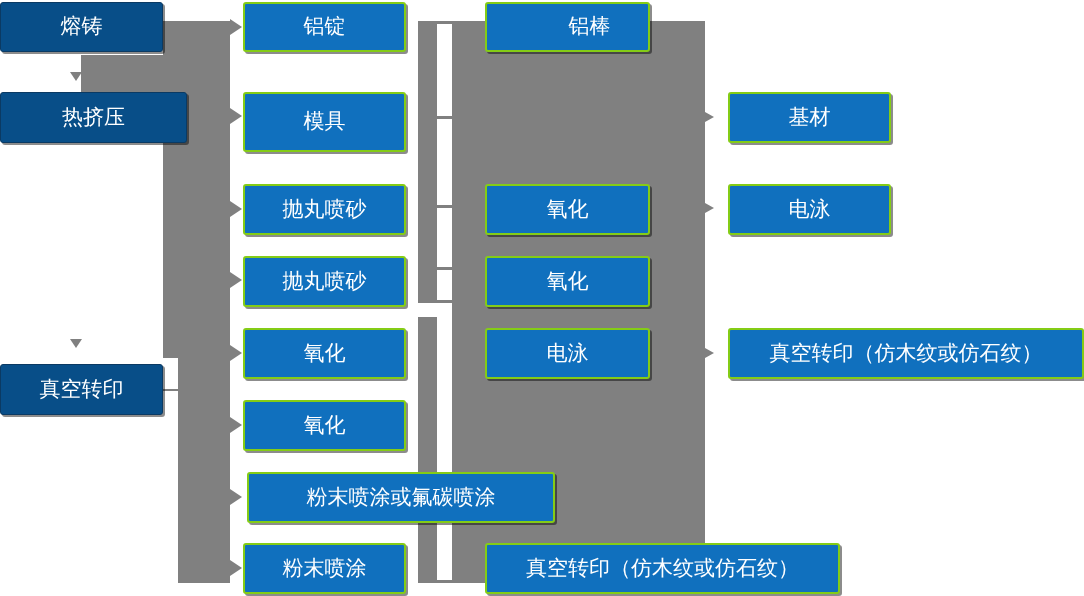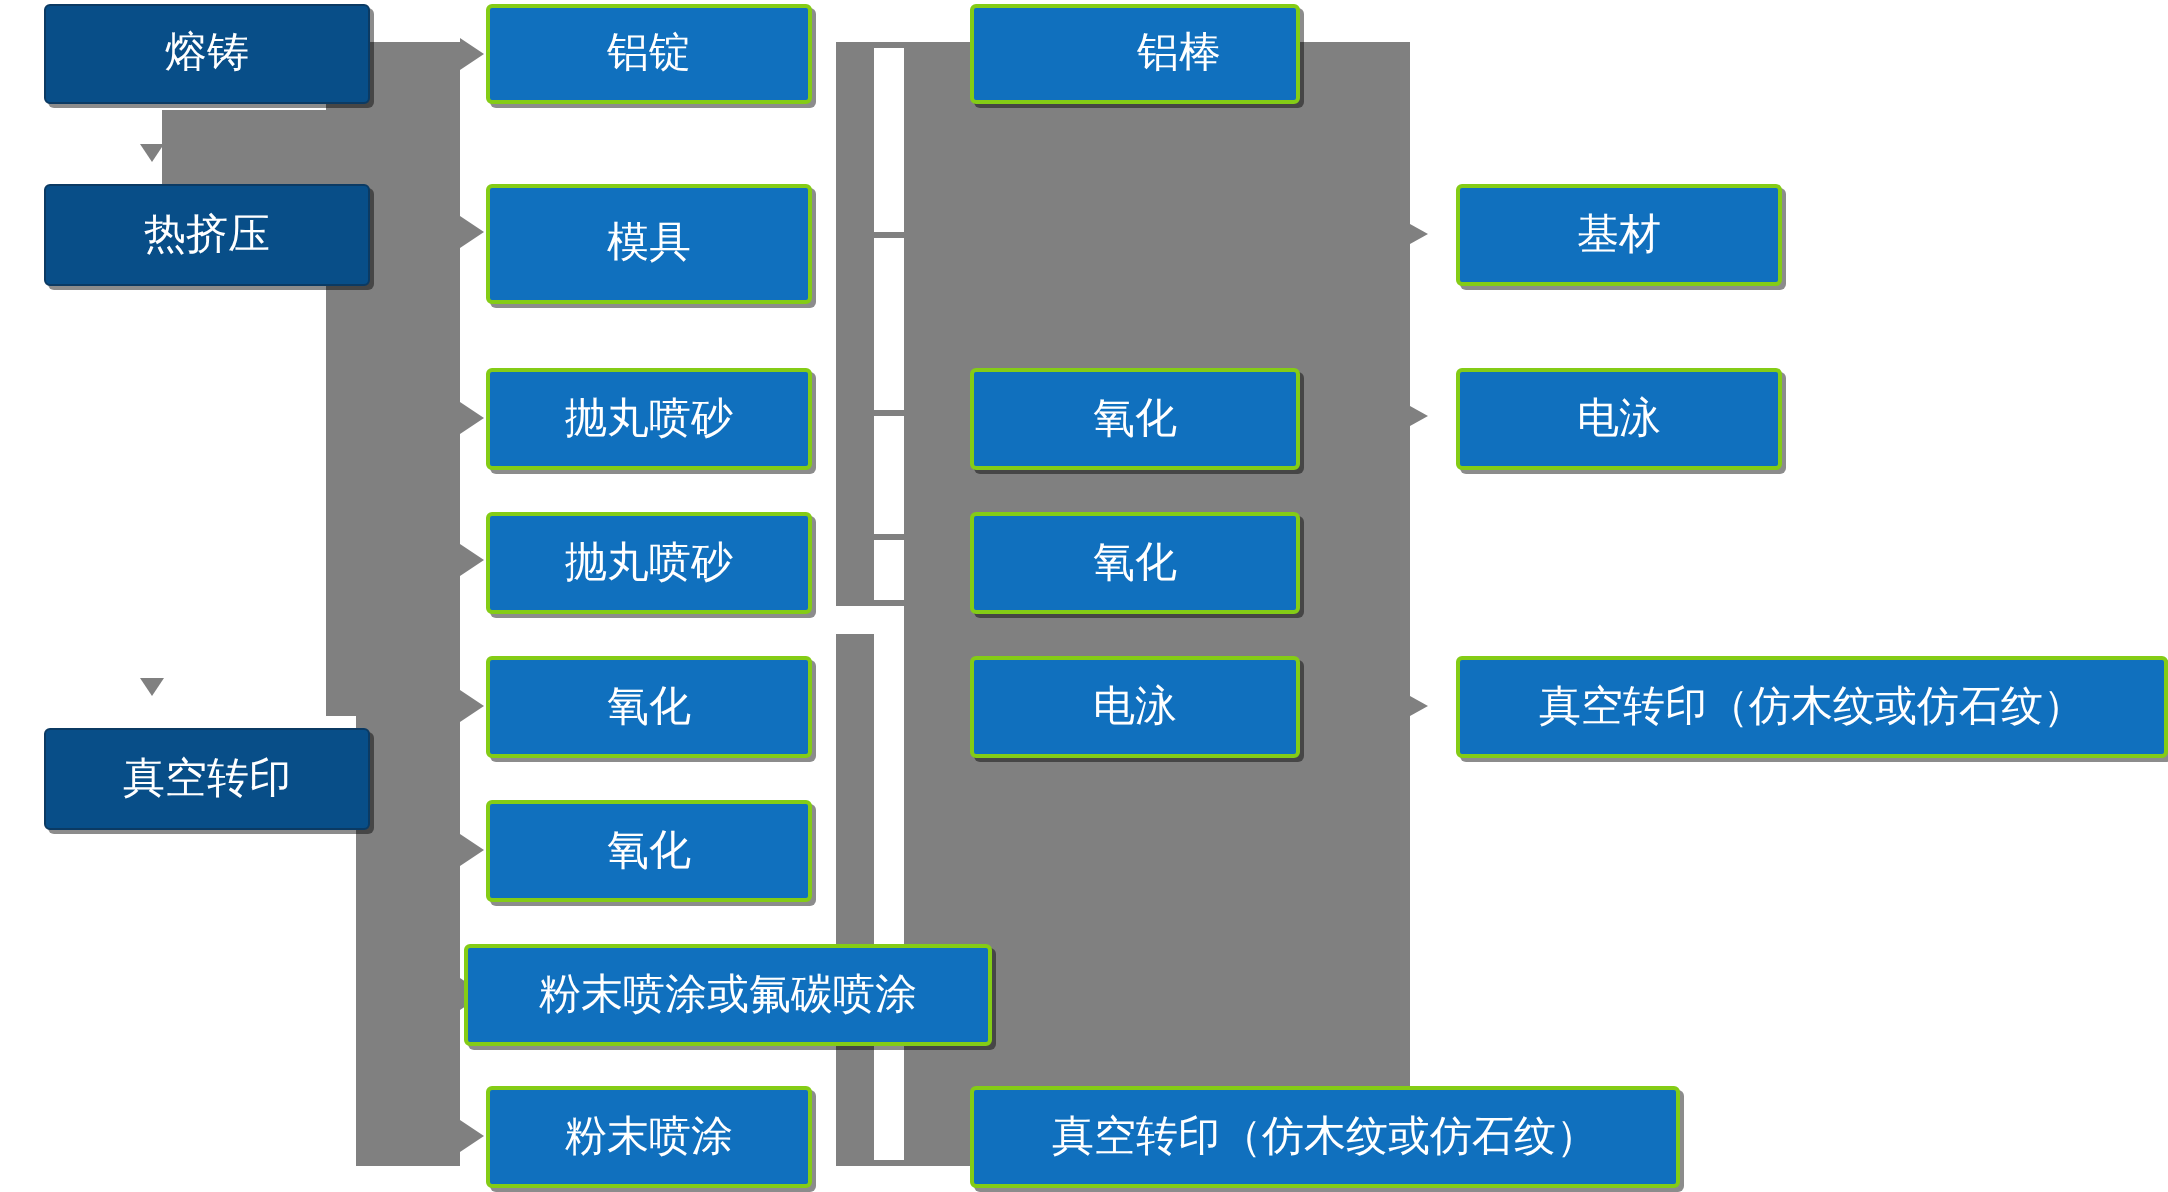--- a/index.html
+++ b/index.html
@@ -57,21 +57,20 @@
     z-index: 5;
     box-shadow: 2px 2px 0 rgba(0,0,0,0.45);
     text-align: center;
     line-height: 1.1;
     white-space: nowrap;
   }
   .box.dark {
     background: #084E88;
     border: 1px solid #0b3a63;
     font-size: 21px;
-    margin-left: 22px;
   }
   .box.bright {
     background: #1070BE;
     border: 2px solid #84cc16;
     font-size: 21px;
   }
   .box.bright.wide { font-size: 21px; }
 </style>
 </head>
 <body>
@@ -108,21 +107,21 @@
 
   <div class="conn" style="left:452px; top:21px; width:253px; height:562px;"></div>
 
   <div class="arrow-right small" style="left:705px; top:112px;"></div>
   <div class="arrow-right small" style="left:705px; top:203px;"></div>
   <div class="arrow-right small" style="left:705px; top:348px;"></div>
 
   <div class="box dark" style="left:0px; top:2px; width:163px; height:50px;">
     <span>熔铸</span>
   </div>
-  <div class="box dark" style="left:0px; top:92px; width:163px; height:51px;">
+  <div class="box dark" style="left:0px; top:92px; width:187px; height:51px;">
     <span>热挤压</span>
   </div>
   <div class="box dark" style="left:0px; top:364px; width:163px; height:51px;">
     <span>真空转印</span>
   </div>
 
   <div class="box bright" style="left:243px; top:2px; width:163px; height:50px;">
     <span>铝锭</span>
   </div>
   <div class="box bright" style="left:243px; top:92px; width:163px; height:60px;">
@@ -133,21 +132,21 @@
   </div>
   <div class="box bright" style="left:243px; top:256px; width:163px; height:51px;">
     <span>抛丸喷砂</span>
   </div>
   <div class="box bright" style="left:243px; top:328px; width:163px; height:51px;">
     <span>氧化</span>
   </div>
   <div class="box bright" style="left:243px; top:400px; width:163px; height:51px;">
     <span>氧化</span>
   </div>
-  <div class="box bright wide" style="left:232px; top:472px; width:264px; height:51px;">
+  <div class="box bright wide" style="left:247px; top:472px; width:308px; height:51px;">
     <span>粉末喷涂或氟碳喷涂</span>
   </div>
   <div class="box bright" style="left:243px; top:543px; width:163px; height:51px;">
     <span>粉末喷涂</span>
   </div>
 
   <div class="box bright" style="left:485px; top:2px; width:165px; height:50px;padding-left:44px;">
     <span>铝棒</span>
   </div>
   <div class="box bright" style="left:485px; top:184px; width:165px; height:51px;">

